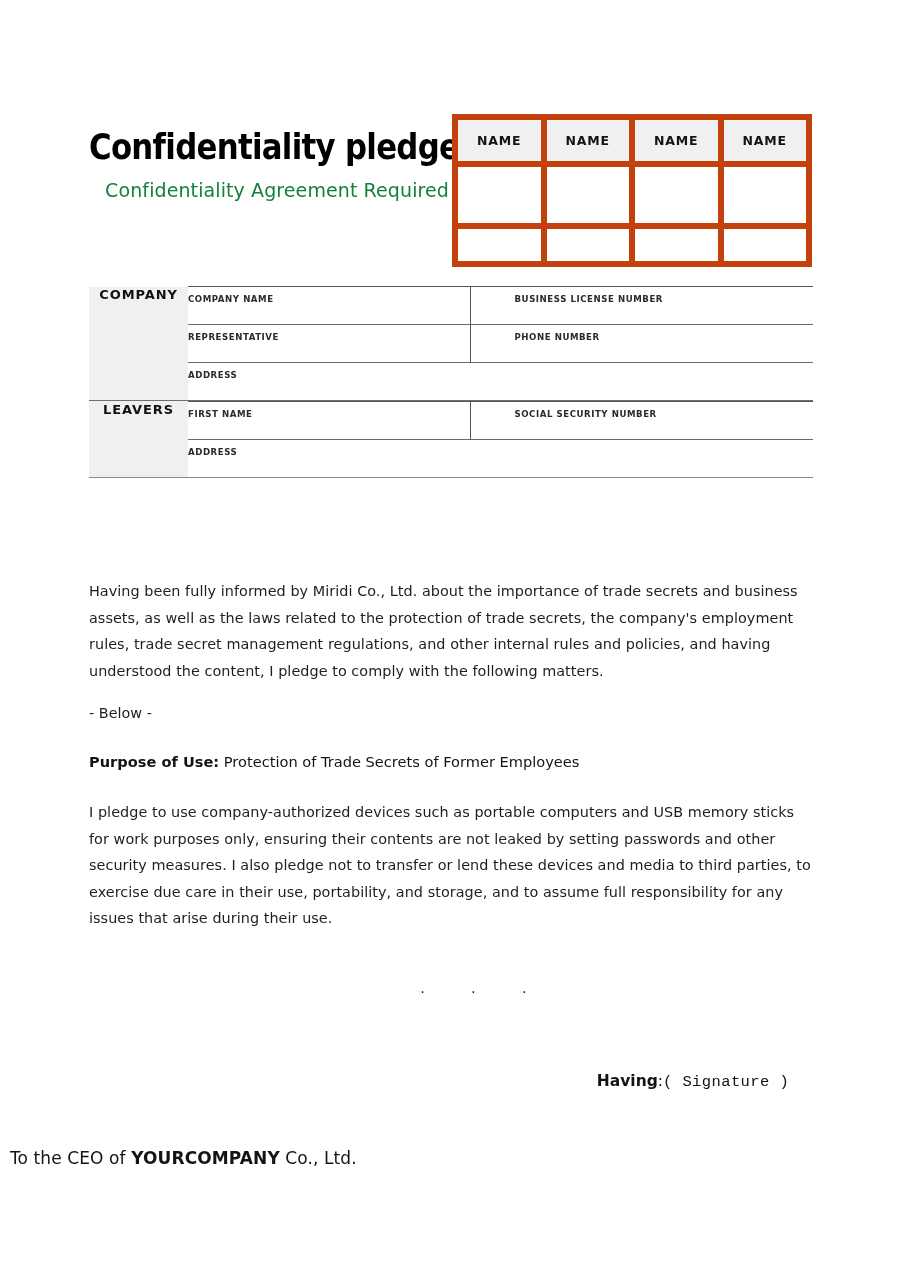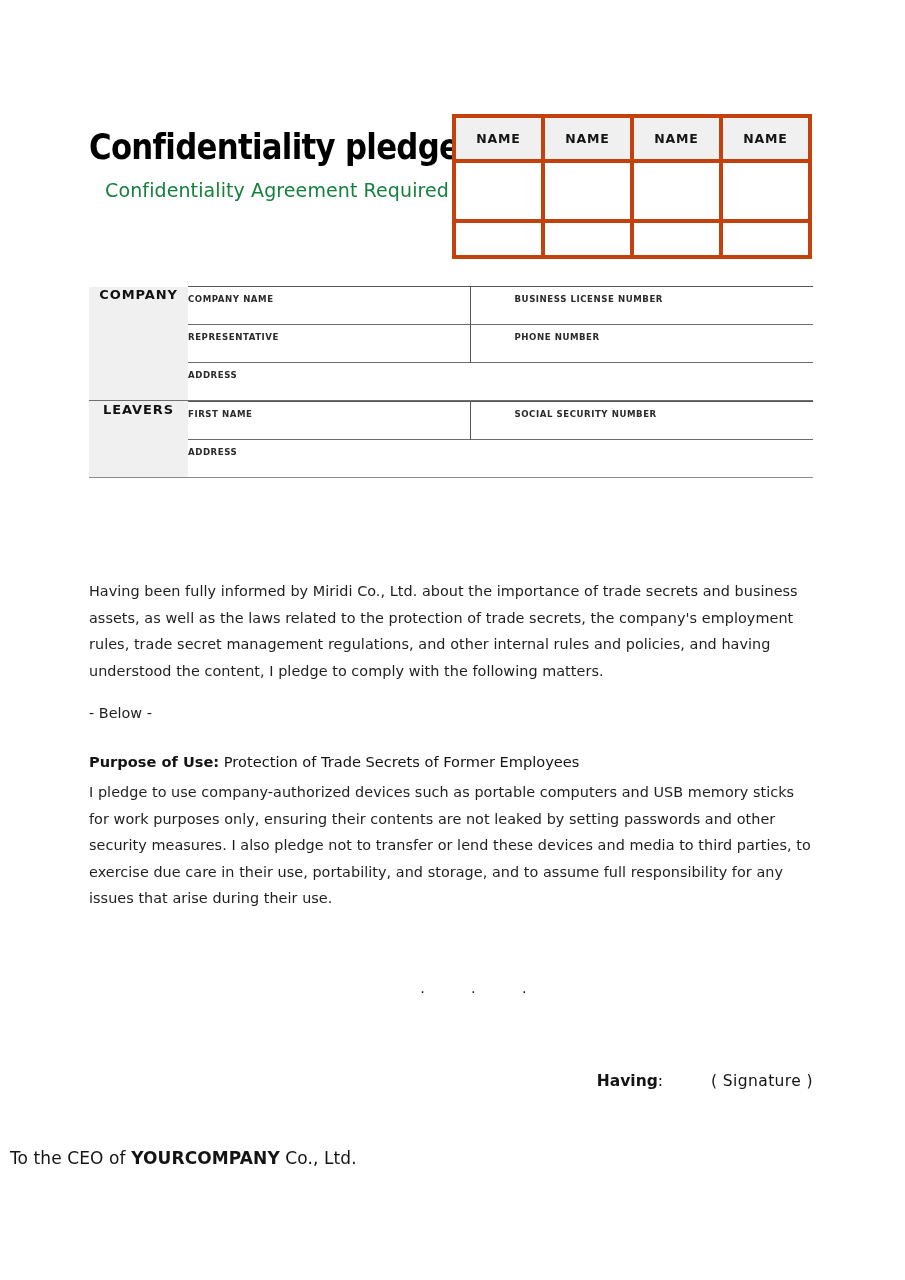--- a/index.html
+++ b/index.html
@@ -66,21 +66,21 @@
   
   .approval-table {
     position: absolute;
     left: 363px;
     top: 6px;
     width: 360px;
     border-collapse: collapse;
     table-layout: fixed;
   }
   .approval-table td, .approval-table th {
-    border: 4px solid #c2410c;
+    border: 6px solid #c2410c;
     padding: 4px;
     margin: 0;
   }
   .approval-table th.name-head {
     background: #f0f0f0;
     height: 33px;
     font-size: 12.5px;
     font-weight: 700;
     letter-spacing: 0.8px;
     color: #141414;
@@ -169,21 +169,21 @@
     top: 578px;
     width: 724px;
   }
   .para {
     font-size: 14.4px;
     line-height: 26.6px;
     color: #1e1e1e;
     margin: 0;
     letter-spacing: 0.05px;
   }
-  .para.spaced-top { margin-top: 4px; }
+  .para.spaced-top { margin-top: 24px; }
 
   .below-line {
     font-size: 14.4px;
     line-height: 26.6px;
     color: #1e1e1e;
     margin: 0;
   }
 
   .purpose-heading {
     font-size: 14.6px;
@@ -219,23 +219,24 @@
     width: 813px;
     text-align: right;
     font-size: 15.5px;
     color: #141414;
   }
   .signature-row .pledger-label { font-weight: 700; }
   .signature-row .pledger-colon { font-weight: 400; }
   .signature-row .sign-slot {
     display: inline-block;
     width: 150px;
-    text-align: right;
+    text-align: left;
     font-weight: 400;
     letter-spacing: 0.4px;
+    font-family: Liberation Mono, monospace;
   }
 
   
   .addressee {
     position: absolute;
     left: 10px;
     top: 1148px;
     width: 905px;
     text-align: left;
     font-size: 17px;

